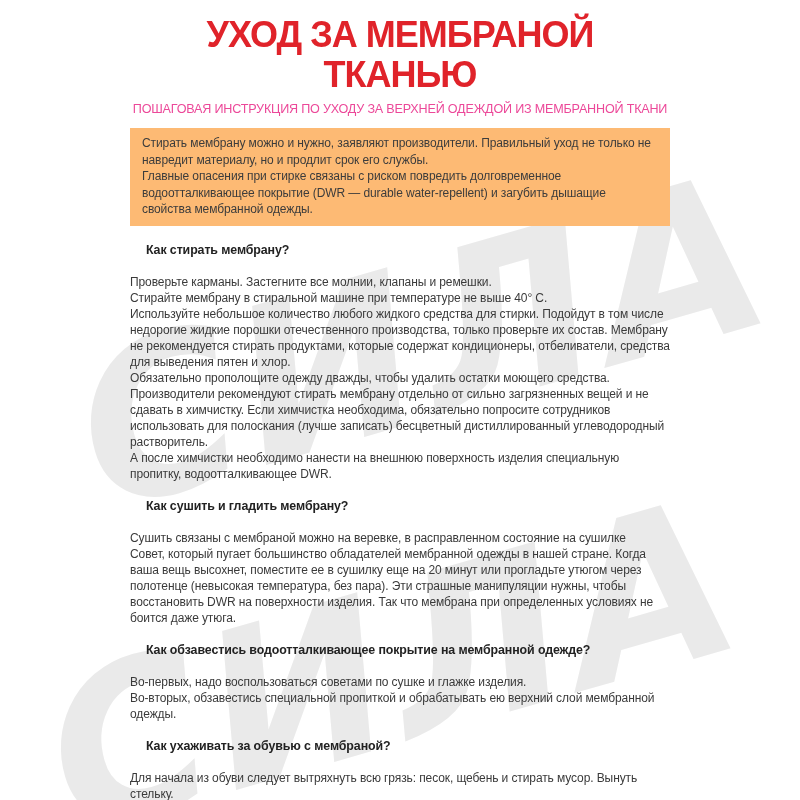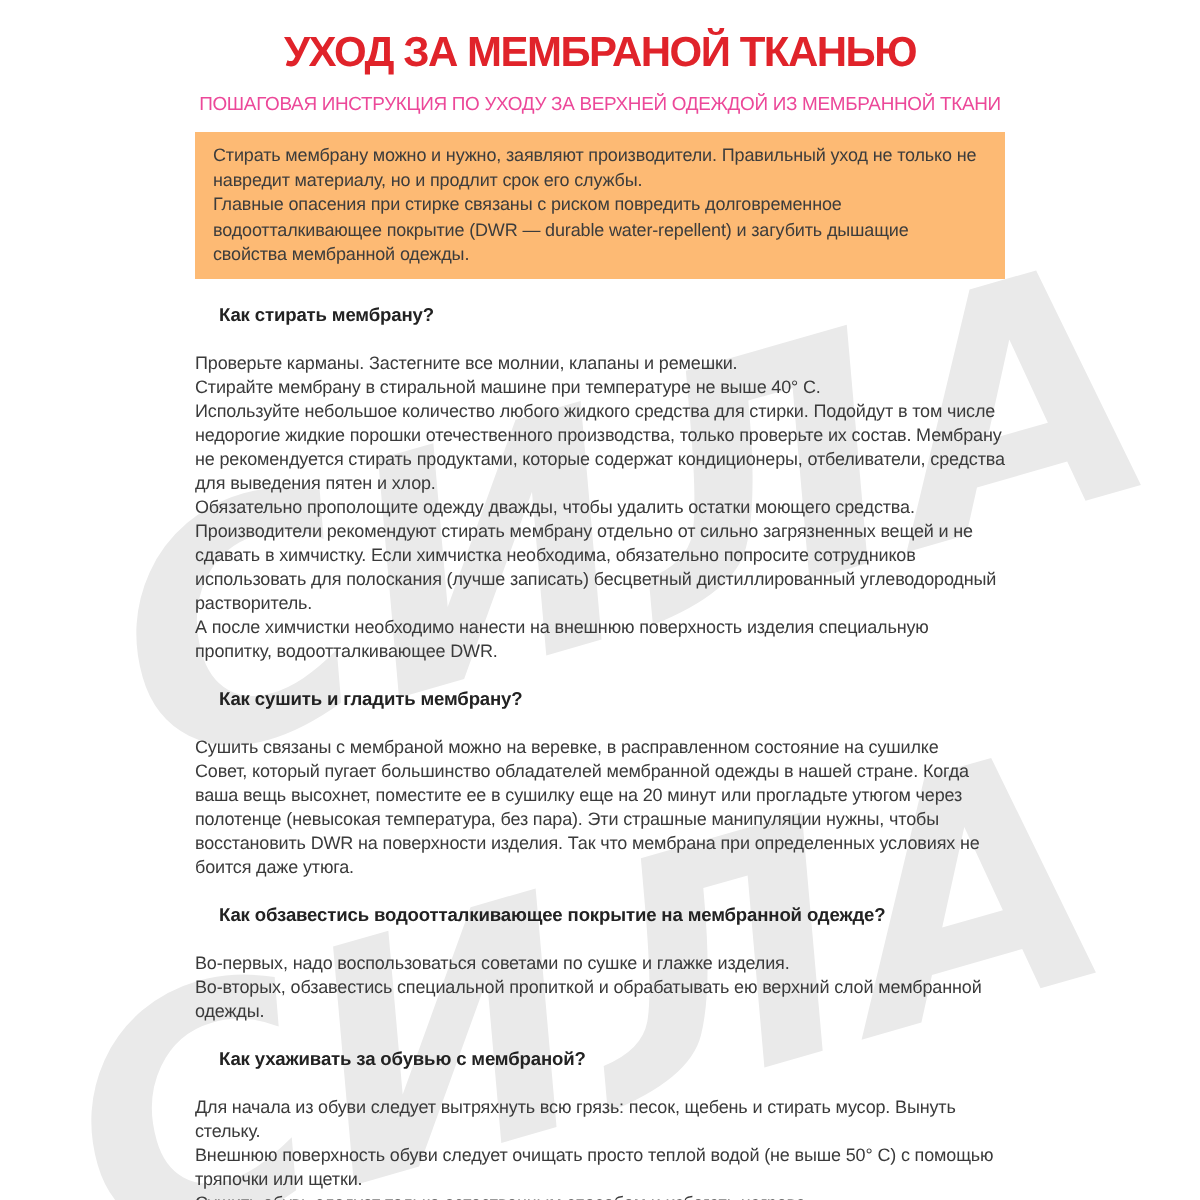--- a/index.html
+++ b/index.html
@@ -23,21 +23,21 @@
     line-height:1;
   }
   .wm1{font-size:215px;left:70px;top:235px;}
   .wm2{font-size:215px;left:40px;top:560px;}
   
   .content{position:absolute;z-index:1;left:130px;top:0;width:540px;}
   .title{
     margin-top:15px;
     text-align:center;
     font-weight:bold;
-    font-size:28px;
+    font-size:36px;
     line-height:40px;
     letter-spacing:-1px;
     color:#e0232a;
   }
   .subtitle{
     margin-top:7px;
     text-align:center;
     font-weight:normal;
     font-size:12.6px;
     letter-spacing:-0.2px;

